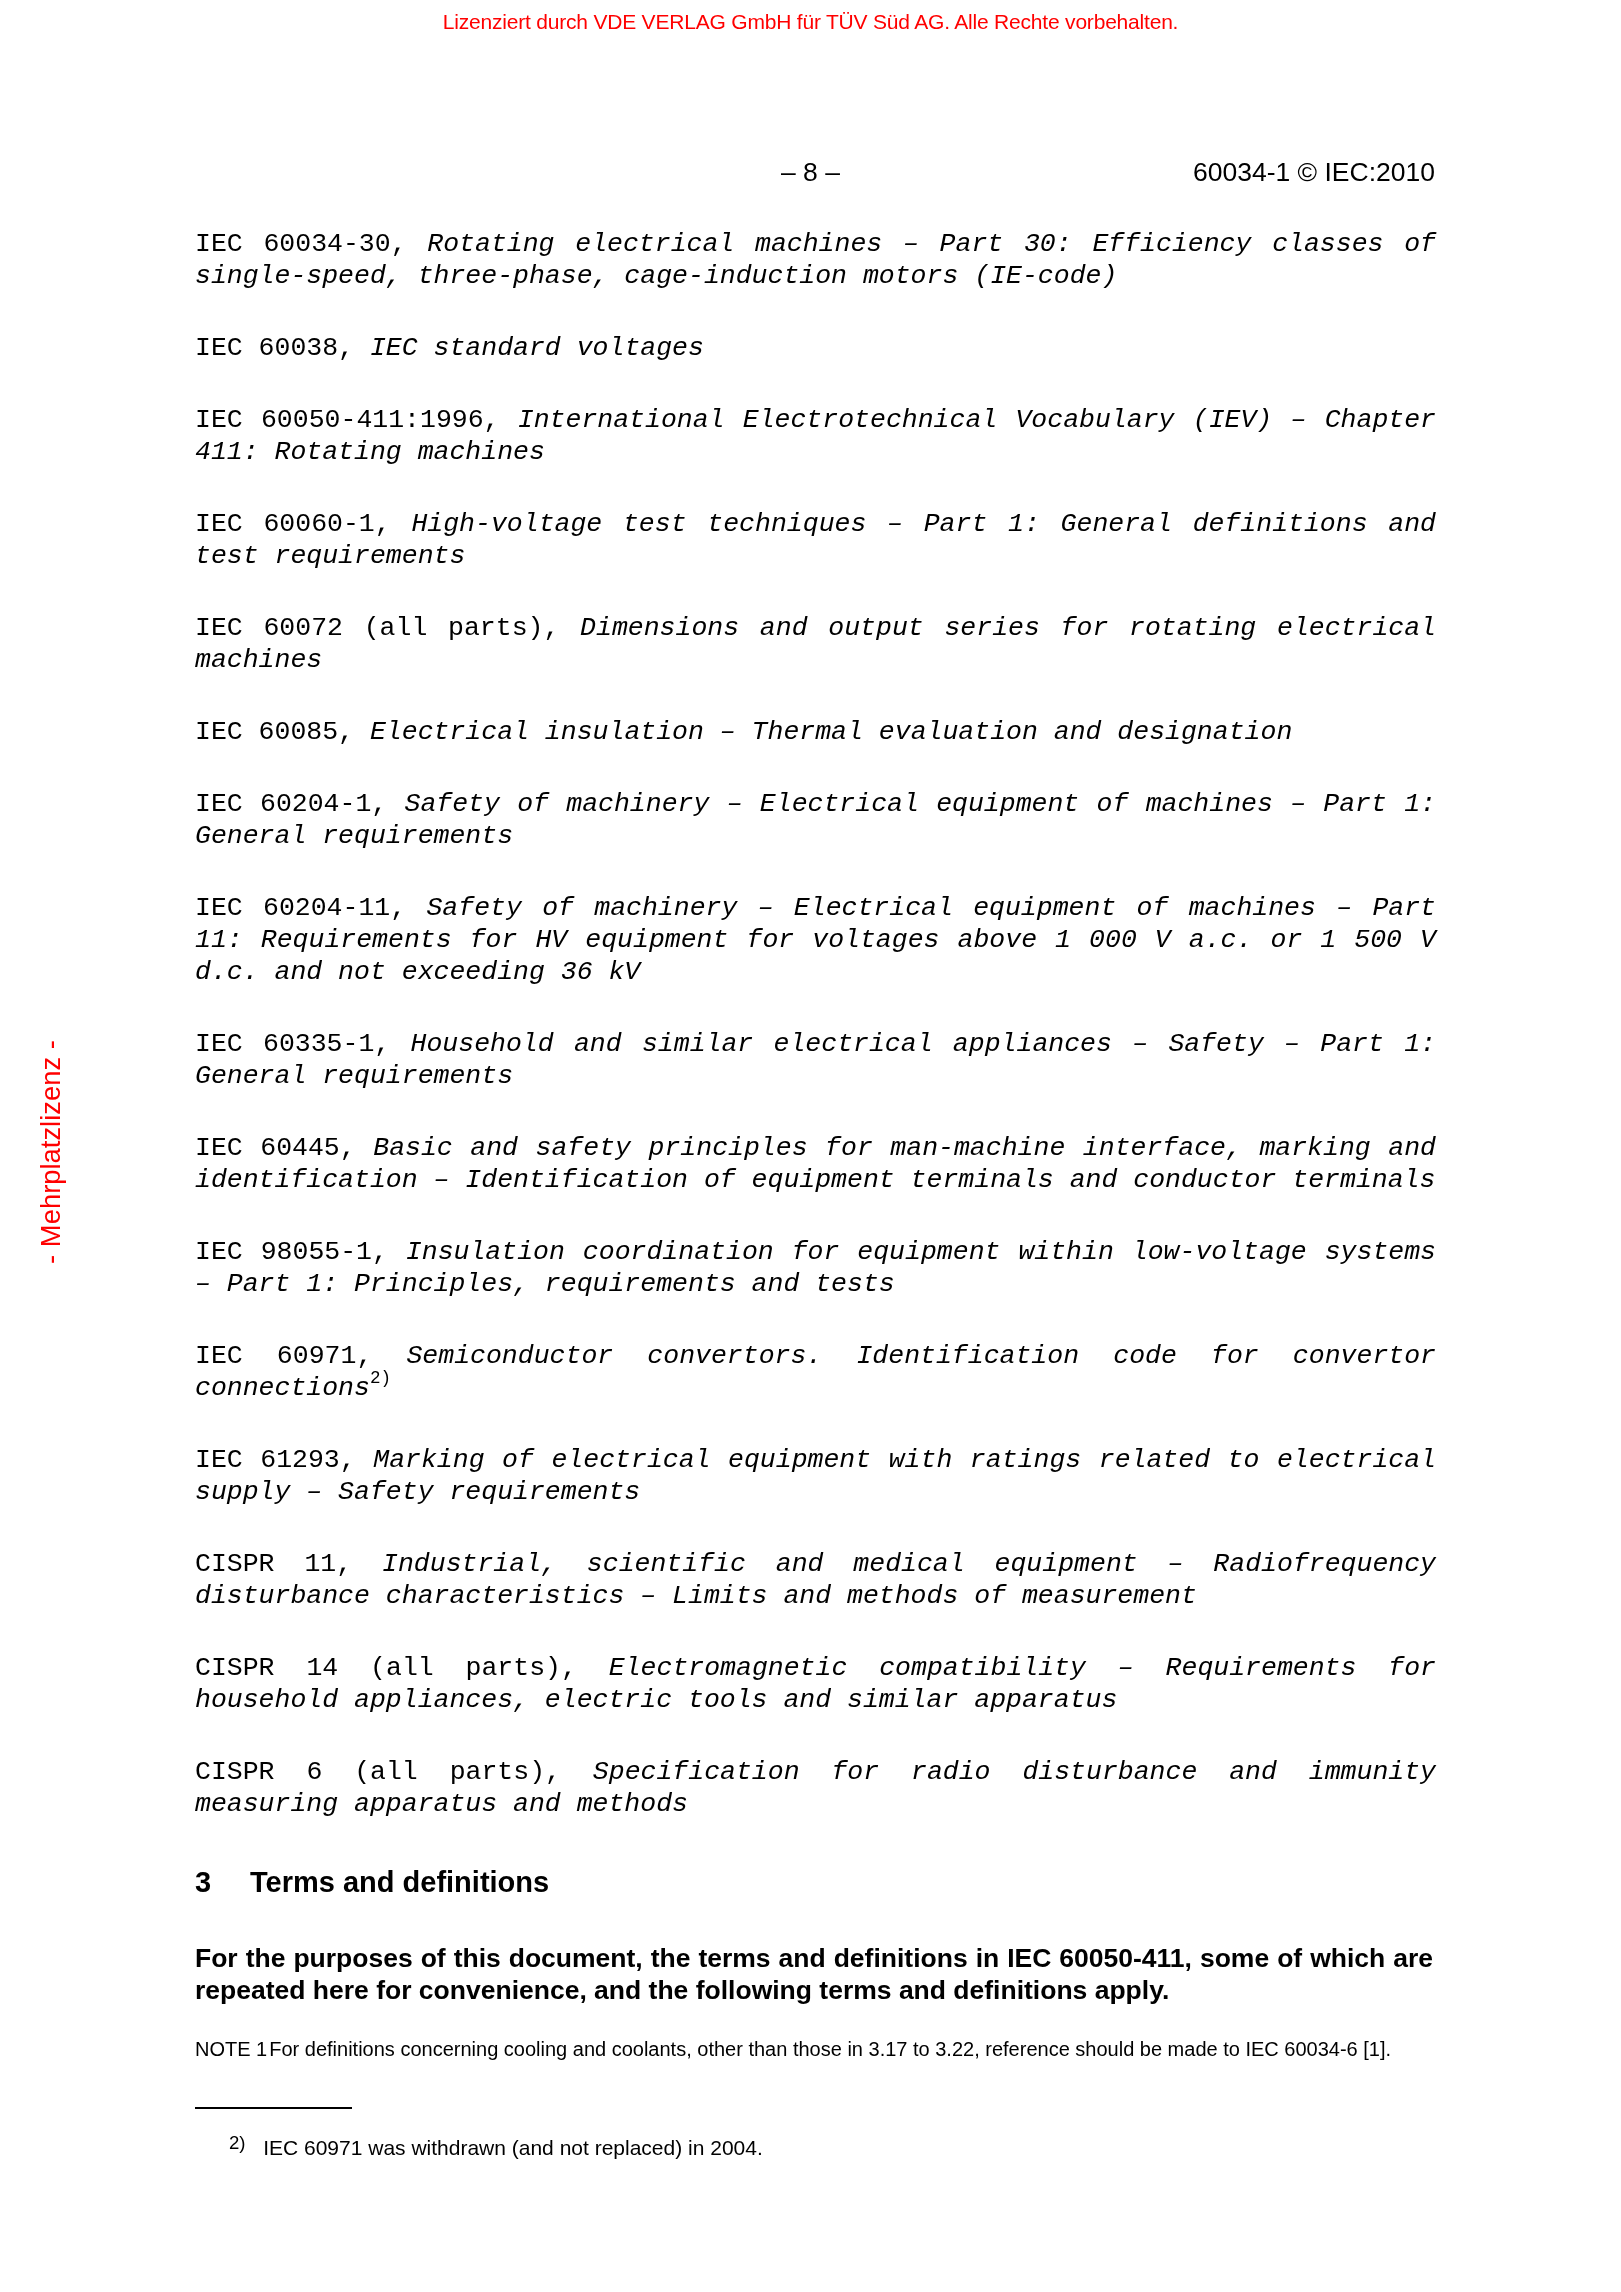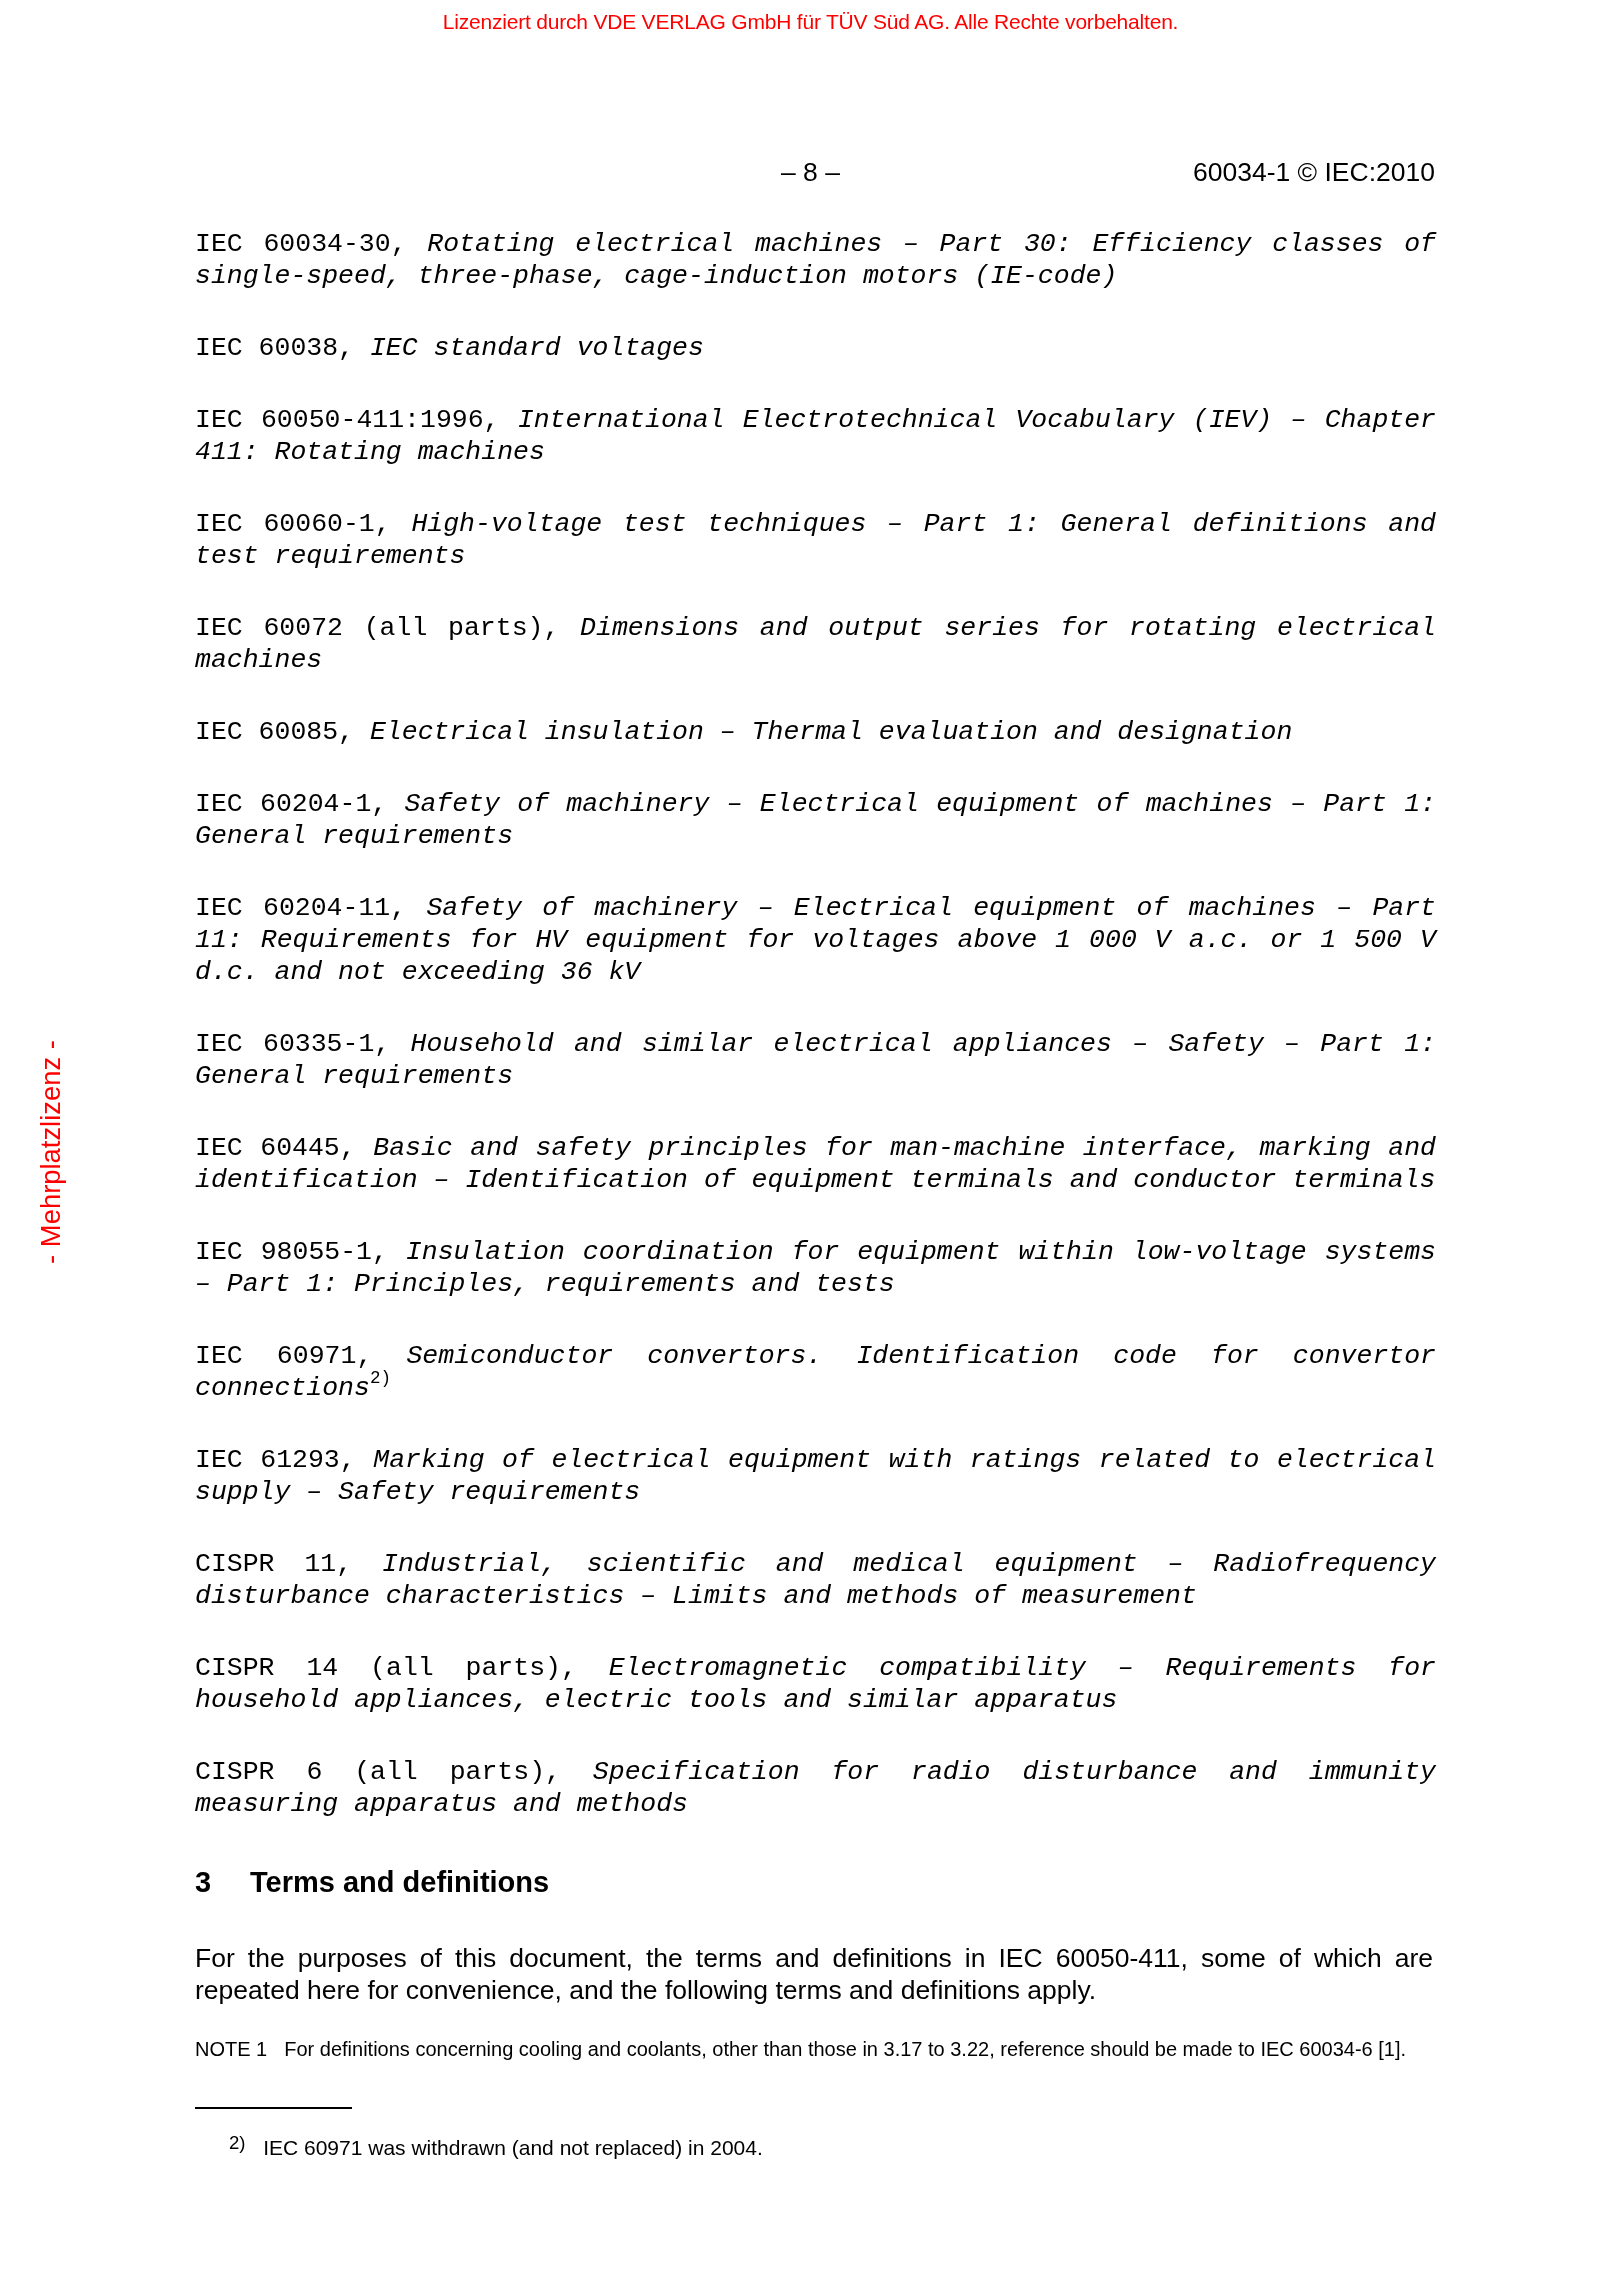--- a/index.html
+++ b/index.html
@@ -11,23 +11,23 @@
            color: #ff0000; font-size: 27.4px; white-space: nowrap; }
     .page-header { position: absolute; top: 157px; left: 195px; width: 1240px; height: 35px; font-size: 26.5px; }
     .page-number { position: absolute; left: 586px; top: 0; }
     .doc-id { position: absolute; right: 0; top: 0; margin-left: 33px; }
     .content { position: absolute; top: 228px; left: 195px; width: 1241px; }
     .ref { font-size: 26.5px; line-height: 32px; text-align: justify; margin: 0 0 40px 0; font-family: Liberation Mono, monospace; }
     .ref .title { font-style: italic; }
     .ref sup { font-size: 17.6px; vertical-align: 11.8px; line-height: 0; }
     .section-heading { font-size: 29px; font-weight: bold; margin: 46px 0 43px 0; display: flex; }
     .section-heading .num { width: 55px; }
-    .para { font-size: 26.5px; line-height: 32px; text-align: justify; margin: 0 3px 31px 0; }
+    .para { font-size: 26.5px; line-height: 32px; text-align: justify; margin: 0 3px 31px 0; font-weight: bold; }
     .note { font-size: 20px; line-height: 24.5px; text-align: justify; margin: 0; }
-    .note .label { margin-right: 17px; }
+    .note .label { margin-right: 2px; }
     .footnote-rule { position: absolute; top: 2107px; left: 195px; width: 157px; border-top: 2px solid #000; }
     .footnote { position: absolute; top: 2132px; left: 195px; font-size: 21px; margin-left: 34px; }
     .footnote sup { font-size: 18.6px; vertical-align: 5.9px; margin-right: 17.6px; }
   </style>
 </head>
 <body>
 
 <div class="license-banner">Lizenziert durch VDE VERLAG GmbH  für TÜV Süd AG. Alle Rechte vorbehalten.</div>
 <div class="side-license">- Mehrplatzlizenz -</div>
 

